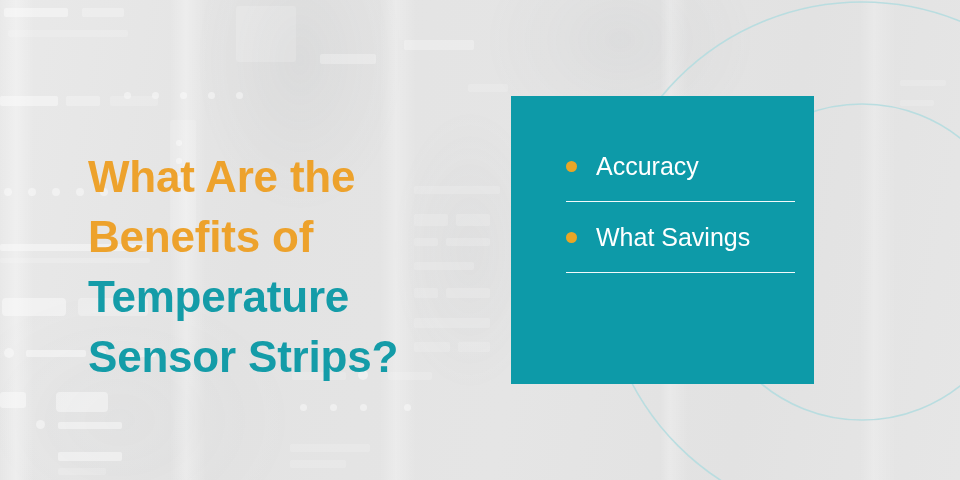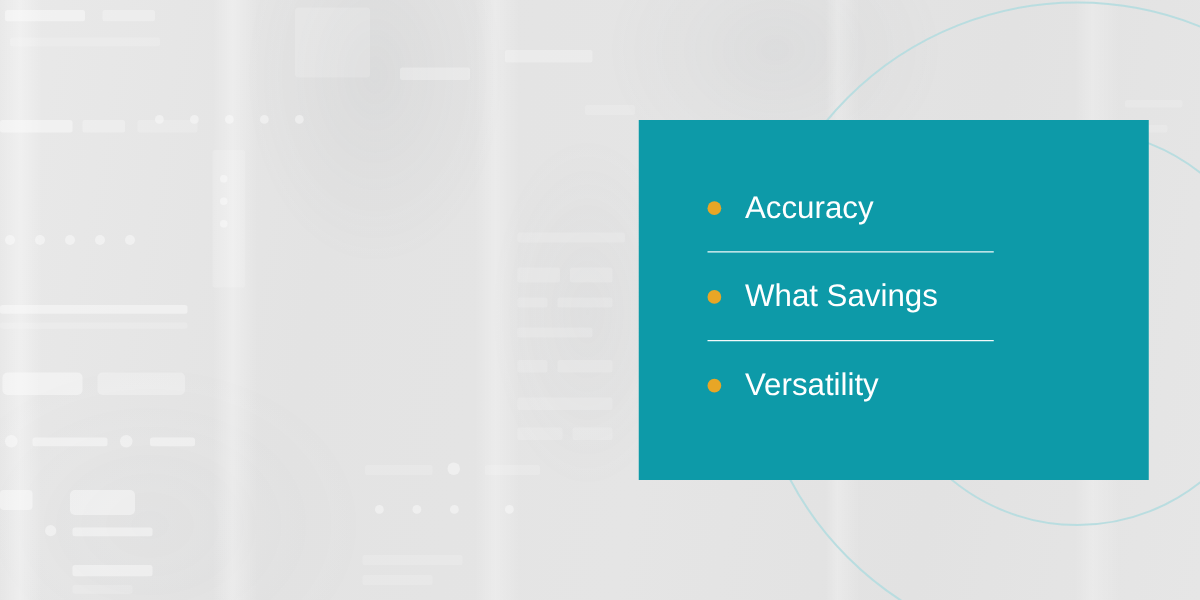--- a/index.html
+++ b/index.html
@@ -102,21 +102,21 @@
   }
   .headline .ln { display: block; white-space: pre; }
   .headline .orange { color: #eda22c; }
   .headline .teal   { color: #149ca8; }
 
   
   .panel {
     position: absolute;
     left: 511px;
     top: 96px;
-    width: 408px;
+    width: 303px;
     height: 288px;
     background: #0d9aa8;
   }
   .list {
     position: absolute;
     left: 55px;
     top: 48px;
     right: 50px;
   }
   .item {
@@ -221,39 +221,41 @@
     <div class="chip faint" style="left:900px;top:80px;  width:46px; height:6px;"></div>
     <div class="chip faint" style="left:900px;top:100px; width:34px; height:6px;"></div>
     <div class="chip faint" style="left:468px;top:84px;  width:40px; height:8px;"></div>
   </div>
 
   <svg class="arcs" width="960" height="480" viewBox="0 0 960 480">
     <circle cx="862" cy="262" r="260" fill="none" stroke="#b6dcdf" stroke-width="1.6" opacity="0.95"></circle>
     <circle cx="862" cy="262" r="158" fill="none" stroke="#b6dcdf" stroke-width="1.6" opacity="0.95"></circle>
   </svg>
 
+  <h1 class="headline">
+    <span class="ln orange">What Are the</span>
+    <span class="ln orange">Benefits of</span>
+    <span class="ln teal">Temperature</span>
+    <span class="ln teal">Sensor Strips?</span>
+  </h1>
 
   <div class="panel">
     <div class="list">
 
       <div class="item">
         <span class="bullet"></span>
         <span class="item-label">Accuracy</span>
       </div>
 
       <div class="divider"></div>
 
       <div class="item">
         <span class="bullet"></span>
         <span class="item-label">What Savings</span>
       </div>
 
       <div class="divider"></div>
 
-      <div class="item">
-        <span class="bullet"></span>
-        <span class="item-label">Versatility</span>
-      </div>
 
     </div>
   </div>
 
 </div>
 
 </body></html>

